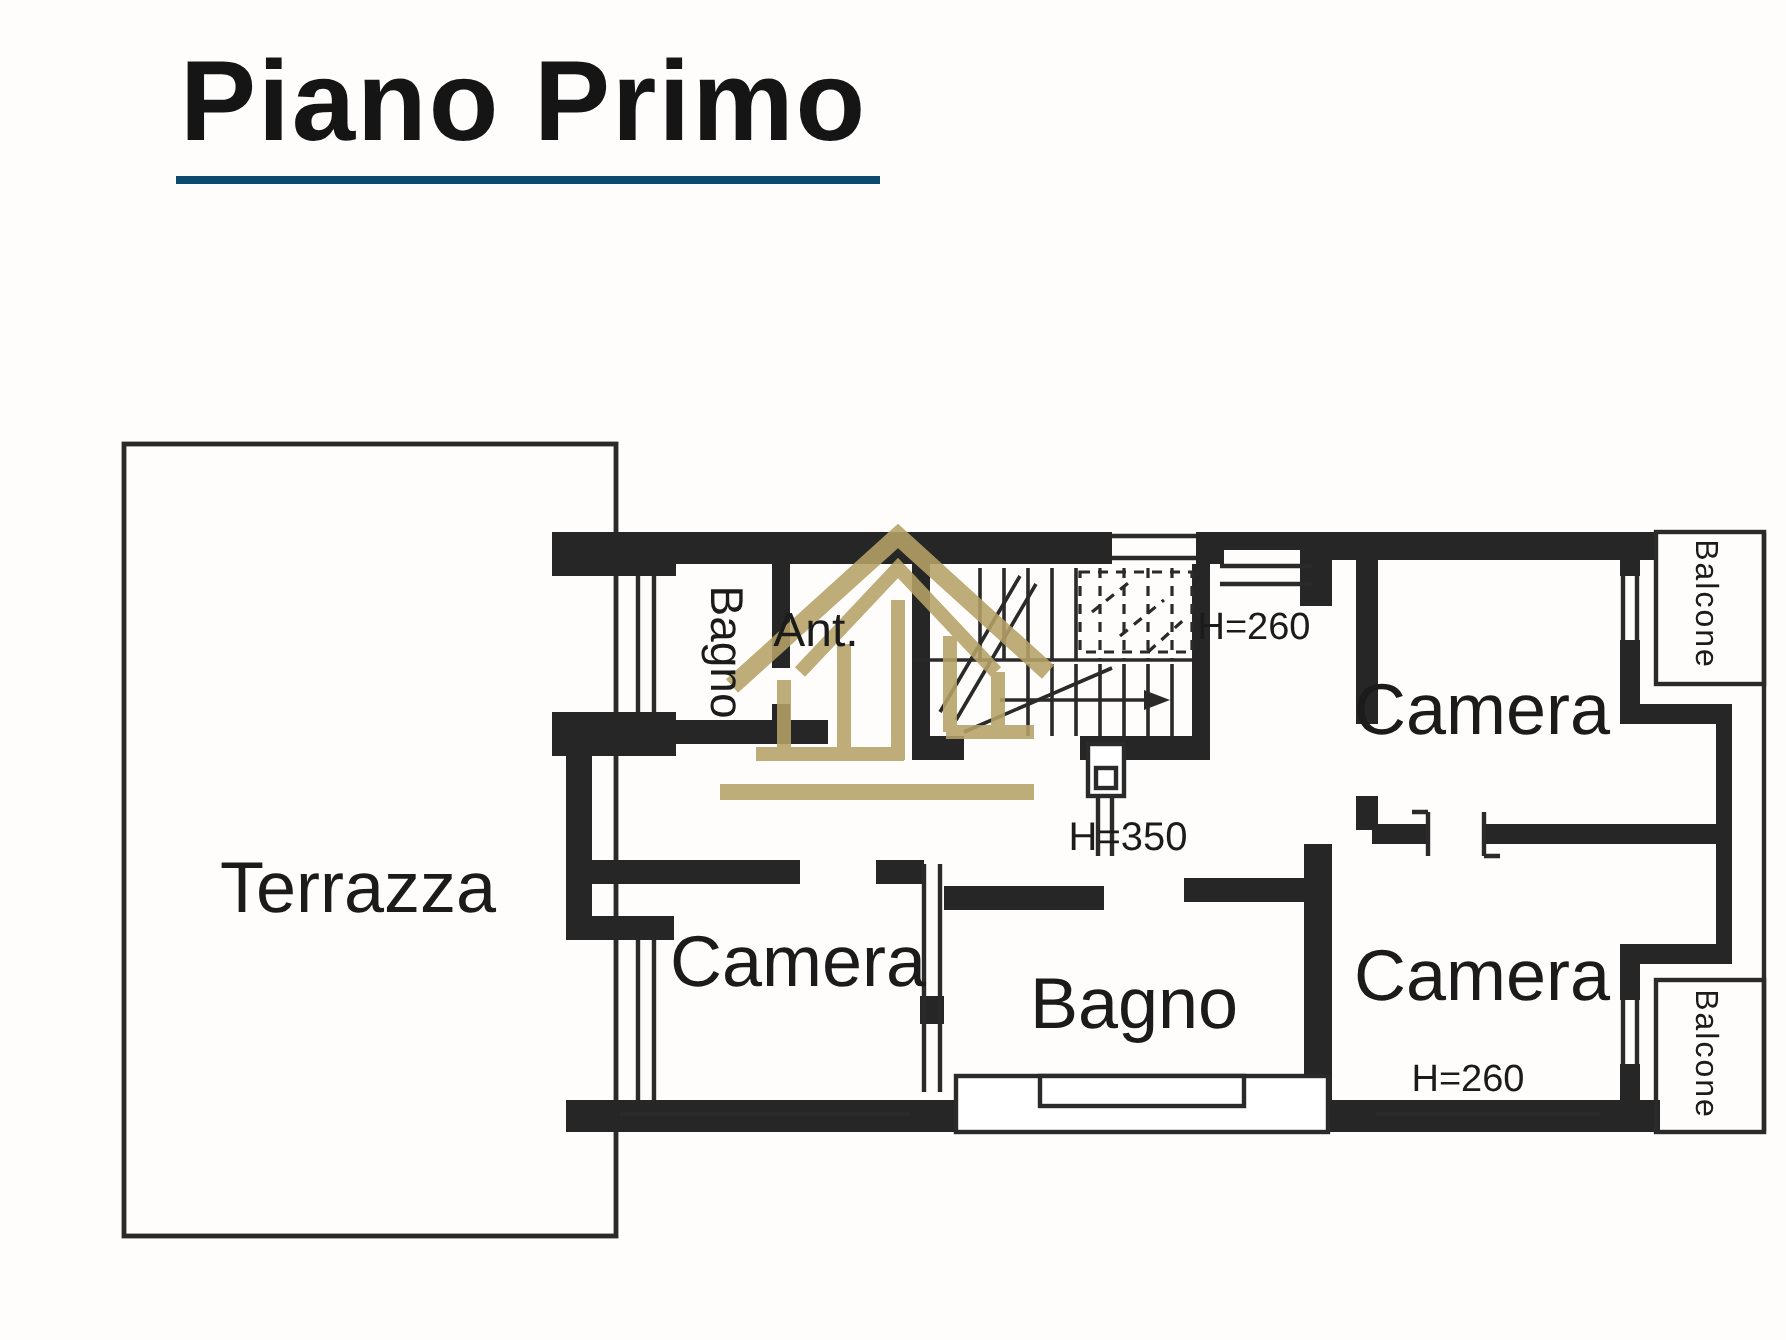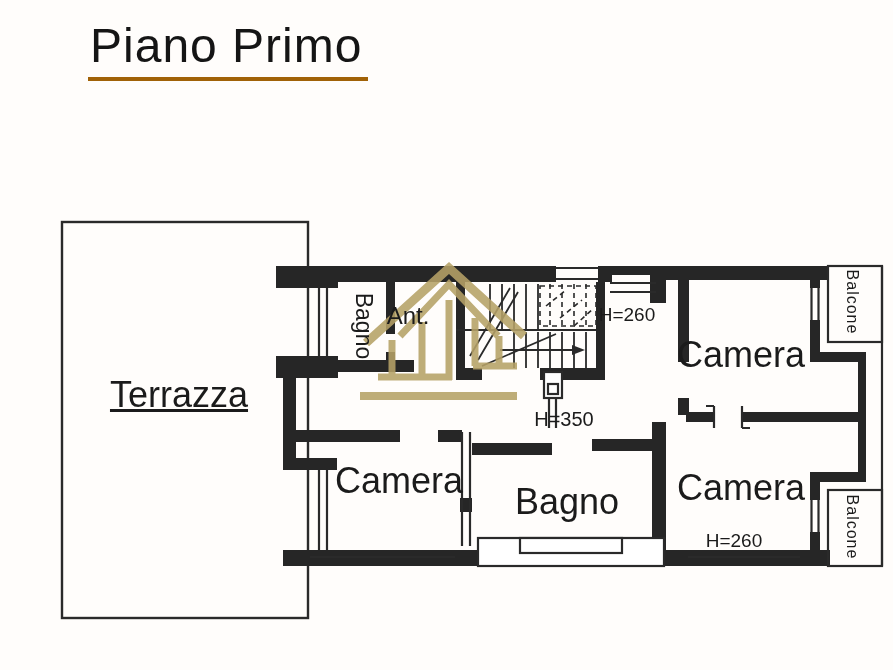--- a/index.html
+++ b/index.html
@@ -6,22 +6,22 @@
   .page{
     position:relative;
     width:893px;height:670px;
     background:#fffdfb;
     overflow:hidden;
     font-family:"Liberation Sans", sans-serif;
     color:#1b1b1b;
   }
   .title{
     position:absolute;left:88px;top:18px;
-    font-size:48px;font-weight:400;letter-spacing:1px;color:#151515;
-    border-bottom:4px solid #a16207;
+    font-size:57px;font-weight:700;letter-spacing:1px;color:#151515;
+    border-bottom:4px solid #0c4a6e;
     padding:0 6px 4px 2px;
     display:inline-block;
   }
   svg.plan{position:absolute;left:0;top:0;}
   .lbl{
     position:absolute;
     transform:translate(-50%,-50%);
     white-space:nowrap;
     color:#1b1b1b;
     line-height:1;
@@ -159,21 +159,21 @@
         <path d="M449 300 V380"></path>
         <path d="M475 318 V366"></path>
         <path d="M499 336 V366"></path>
         <path d="M473 366 H517"></path>
         <path d="M378 377 H452"></path>
       </g>
       <path d="M360 396 H517" stroke-width="8"></path>
     </g>
   </svg>
 
-  <div class="lbl room" style="left:179px;top:395px;text-decoration:underline;">Terrazza</div>
+  <div class="lbl room" style="left:179px;top:444px;">Terrazza</div>
   <div class="lbl rot" style="left:363px;top:326px;font-size:23px;">Bagno</div>
   <div class="lbl" style="left:408px;top:316px;font-size:24px;">Ant.</div>
   <div class="lbl small" style="left:627px;top:314px;">H=260</div>
   <div class="lbl room" style="left:741px;top:355px;">Camera</div>
   <div class="lbl rot vert" style="left:852px;top:302px;">Balcone</div>
   <div class="lbl" style="left:564px;top:419px;font-size:20px;">H=350</div>
   <div class="lbl room" style="left:399px;top:481px;">Camera</div>
   <div class="lbl room" style="left:567px;top:502px;">Bagno</div>
   <div class="lbl room" style="left:741px;top:488px;">Camera</div>
   <div class="lbl small" style="left:734px;top:540px;">H=260</div>

